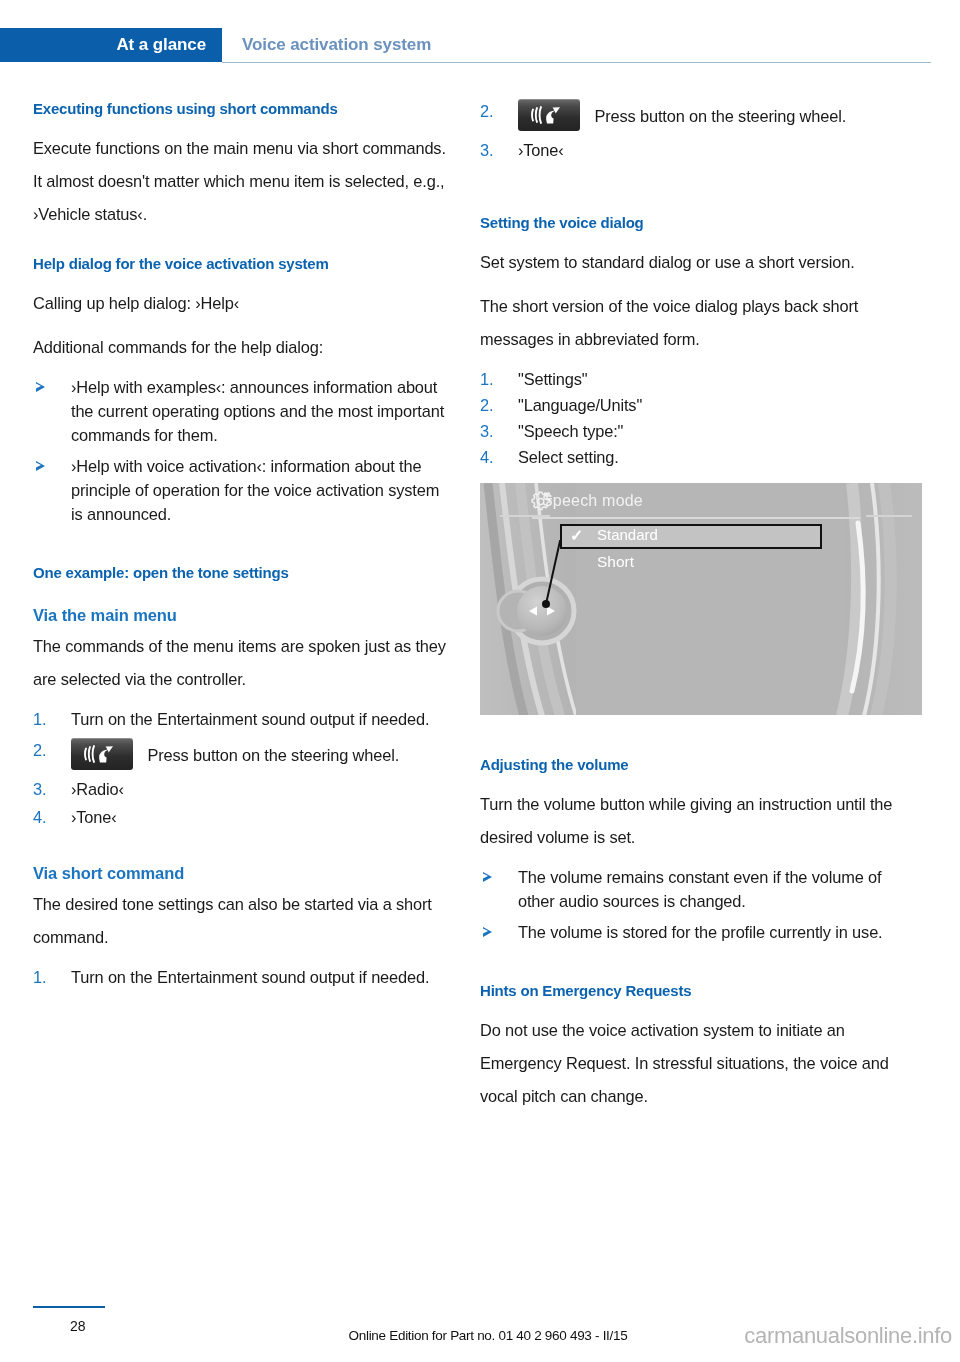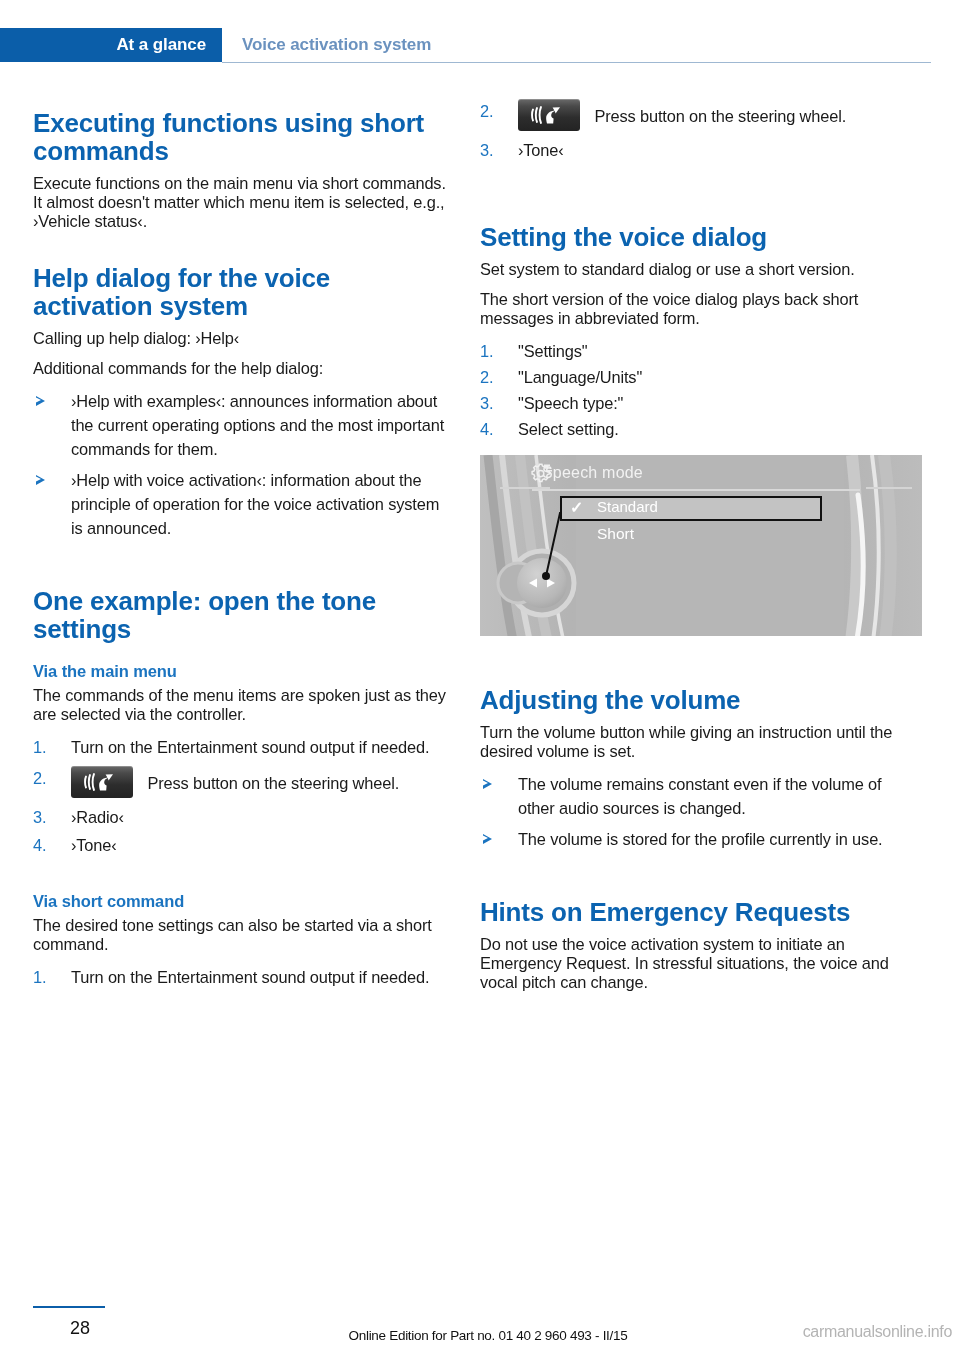--- a/index.html
+++ b/index.html
@@ -66,38 +66,38 @@
   .col {
     position: absolute;
     top: 95px;
     width: 420px;
   }
   .col-left  { left: 33px; }
   .col-right { left: 480px; }
 
   
   h1.sec {
-    font-size: 26px;
+    font-size: 15px;
     line-height: 28px;
     font-weight: bold;
     color: #0b63b0;
-    margin: 14px 0 9px 0;
+    margin: 0 0 9px 0;
     letter-spacing: -0.2px;
   }
   h3.subsub {
     font-size: 16.5px;
     line-height: 22px;
     font-weight: bold;
     color: #1b74c0;
     margin: 0 0 4px 0;
     letter-spacing: -0.1px;
   }
   p.body {
     font-size: 16.4px;
-    line-height: 19px;
+    line-height: 33px;
     margin: 0 0 11px 0;
     color: #1a1a1a;
     letter-spacing: -0.15px;
   }
   .gap-sm { height: 8px; }
   .gap-md { height: 22px; }
   .gap-lg { height: 36px; }
 
   
   ol.numbered, ul.arrows {
@@ -165,21 +165,21 @@
     box-shadow: inset 0 1px 0 rgba(255,255,255,0.25);
     position: relative;
     margin-right: 10px;
   }
   .swbtn svg { position: absolute; left: 13px; top: 5px; }
 
   
   .figure {
     position: relative;
     width: 442px;
-    height: 181px;
+    height: 232px;
     margin: 14px 0 0 0;
     background: #d946ef;
     overflow: hidden;
   }
   .fig-title {
     position: absolute;
     left: 62px;
     top: 9px;
     color: #f2f2f2;
     font-size: 16px;
@@ -232,38 +232,38 @@
     left: 33px;
     top: 1306px;
     width: 72px;
     height: 2px;
     background: #0b5ea9;
   }
   .page-num {
     position: absolute;
     left: 70px;
     top: 1318px;
-    font-size: 18px;
+    font-size: 14px;
     color: #111111;
   }
   .footer-center {
     position: absolute;
     left: 8px;
     top: 1328px;
     width: 960px;
     text-align: center;
     font-size: 13.5px;
     color: #111111;
     letter-spacing: -0.3px;
   }
   .watermark {
     position: absolute;
     right: 8px;
     top: 1323px;
-    font-size: 16px;
+    font-size: 22px;
     color: #b4b4b4;
     letter-spacing: -0.3px;
     white-space: nowrap;
   }
 </style>
 </head>
 <body>
 
 <div class="header">
   <div class="header-tab">

